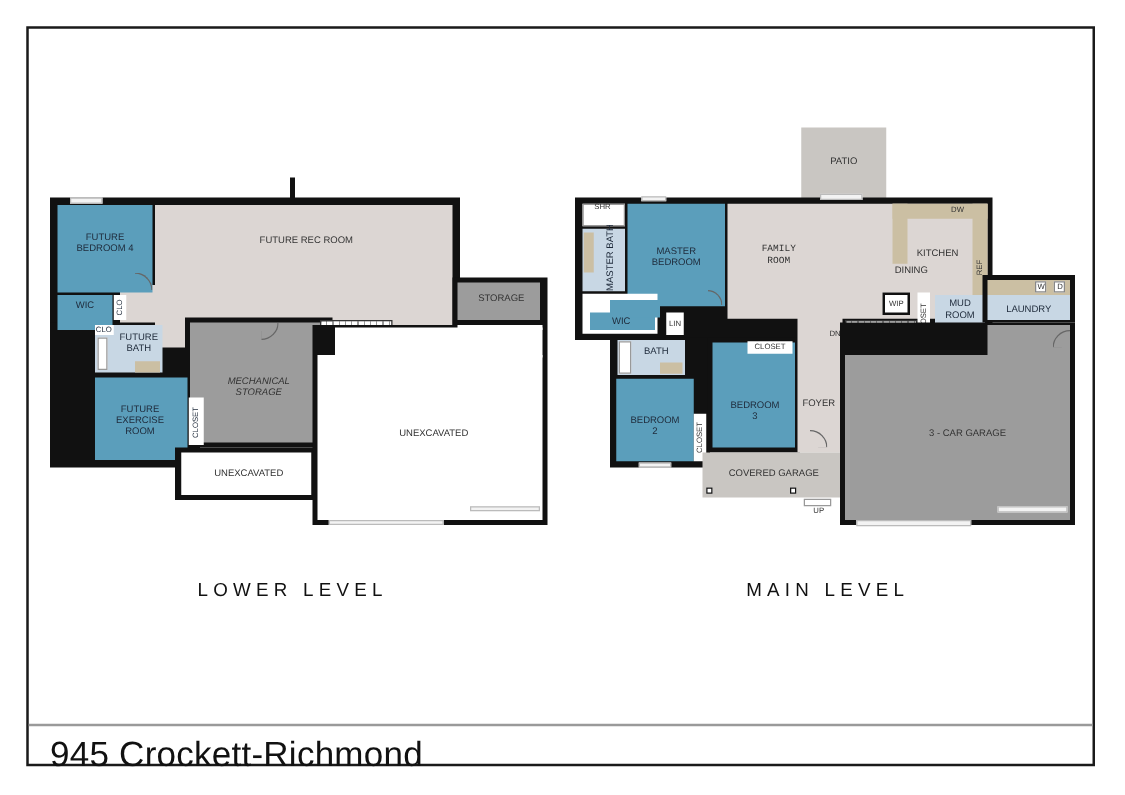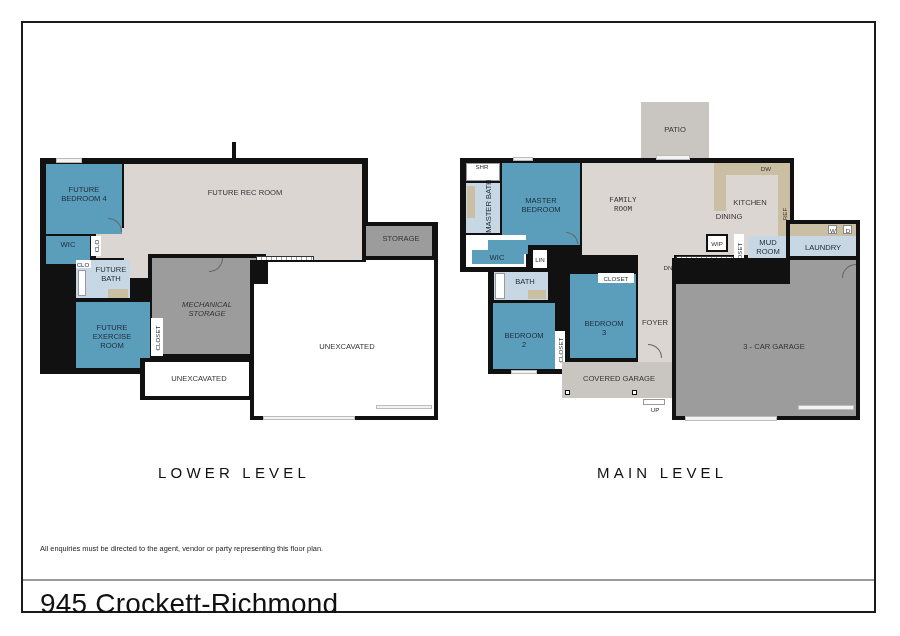--- a/index.html
+++ b/index.html
@@ -225,16 +225,15 @@
   <div class="r grey" style="left:676px;top:305px;width:12px;height:10px;"></div>
   <div class="lbl dark" style="left:774px;top:346px;">3 - CAR GARAGE</div>
   <div class="win" style="left:685px;top:416px;width:92px;height:5px;"></div>
   <div class="win" style="left:798px;top:405px;width:56px;height:5px;"></div>
   <div class="door-arc" style="left:842px;top:264px;width:14px;height:14px;transform:scaleX(-1);"></div>
 
   <div class="level-label" style="left:597px;">MAIN LEVEL</div>
 </div>
 
 <div class="disclaimer">
-  <div>All enquiries must be directed to the agent, vendor or party representing this floor plan.</div>
 </div>
 <div class="divider"></div>
 <div class="title">945 Crockett-Richmond</div>
 
 </body></html>

